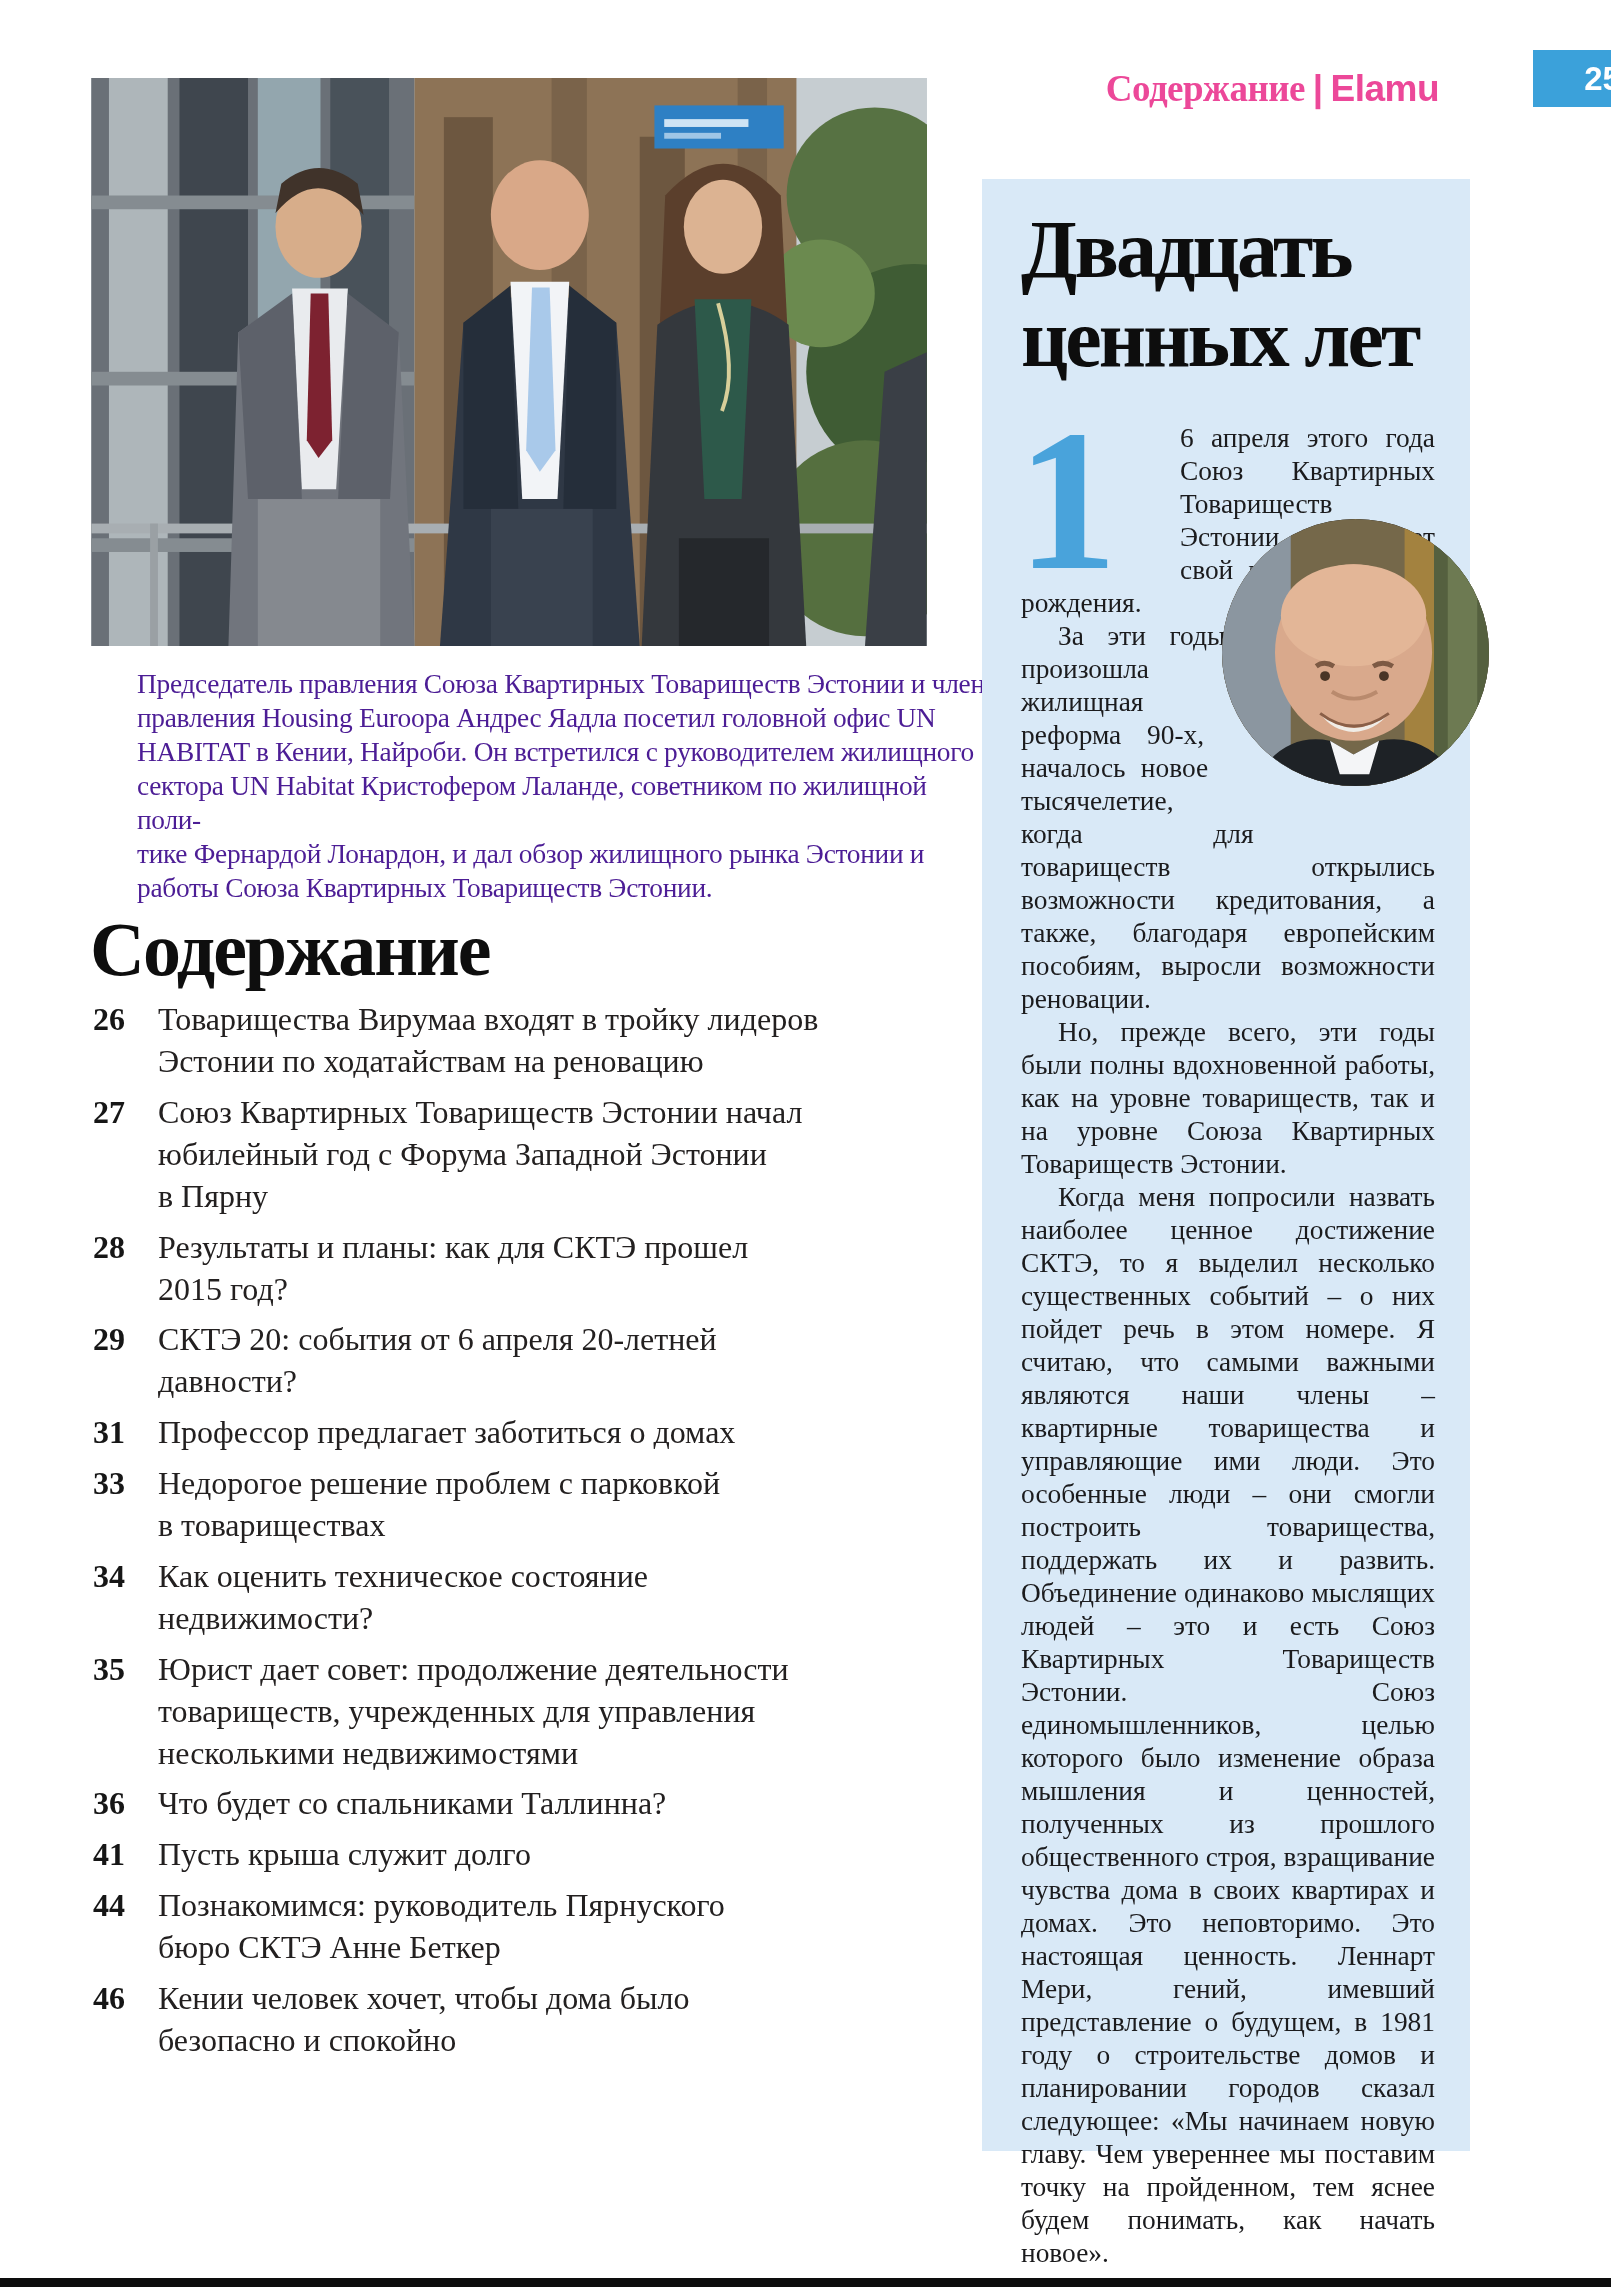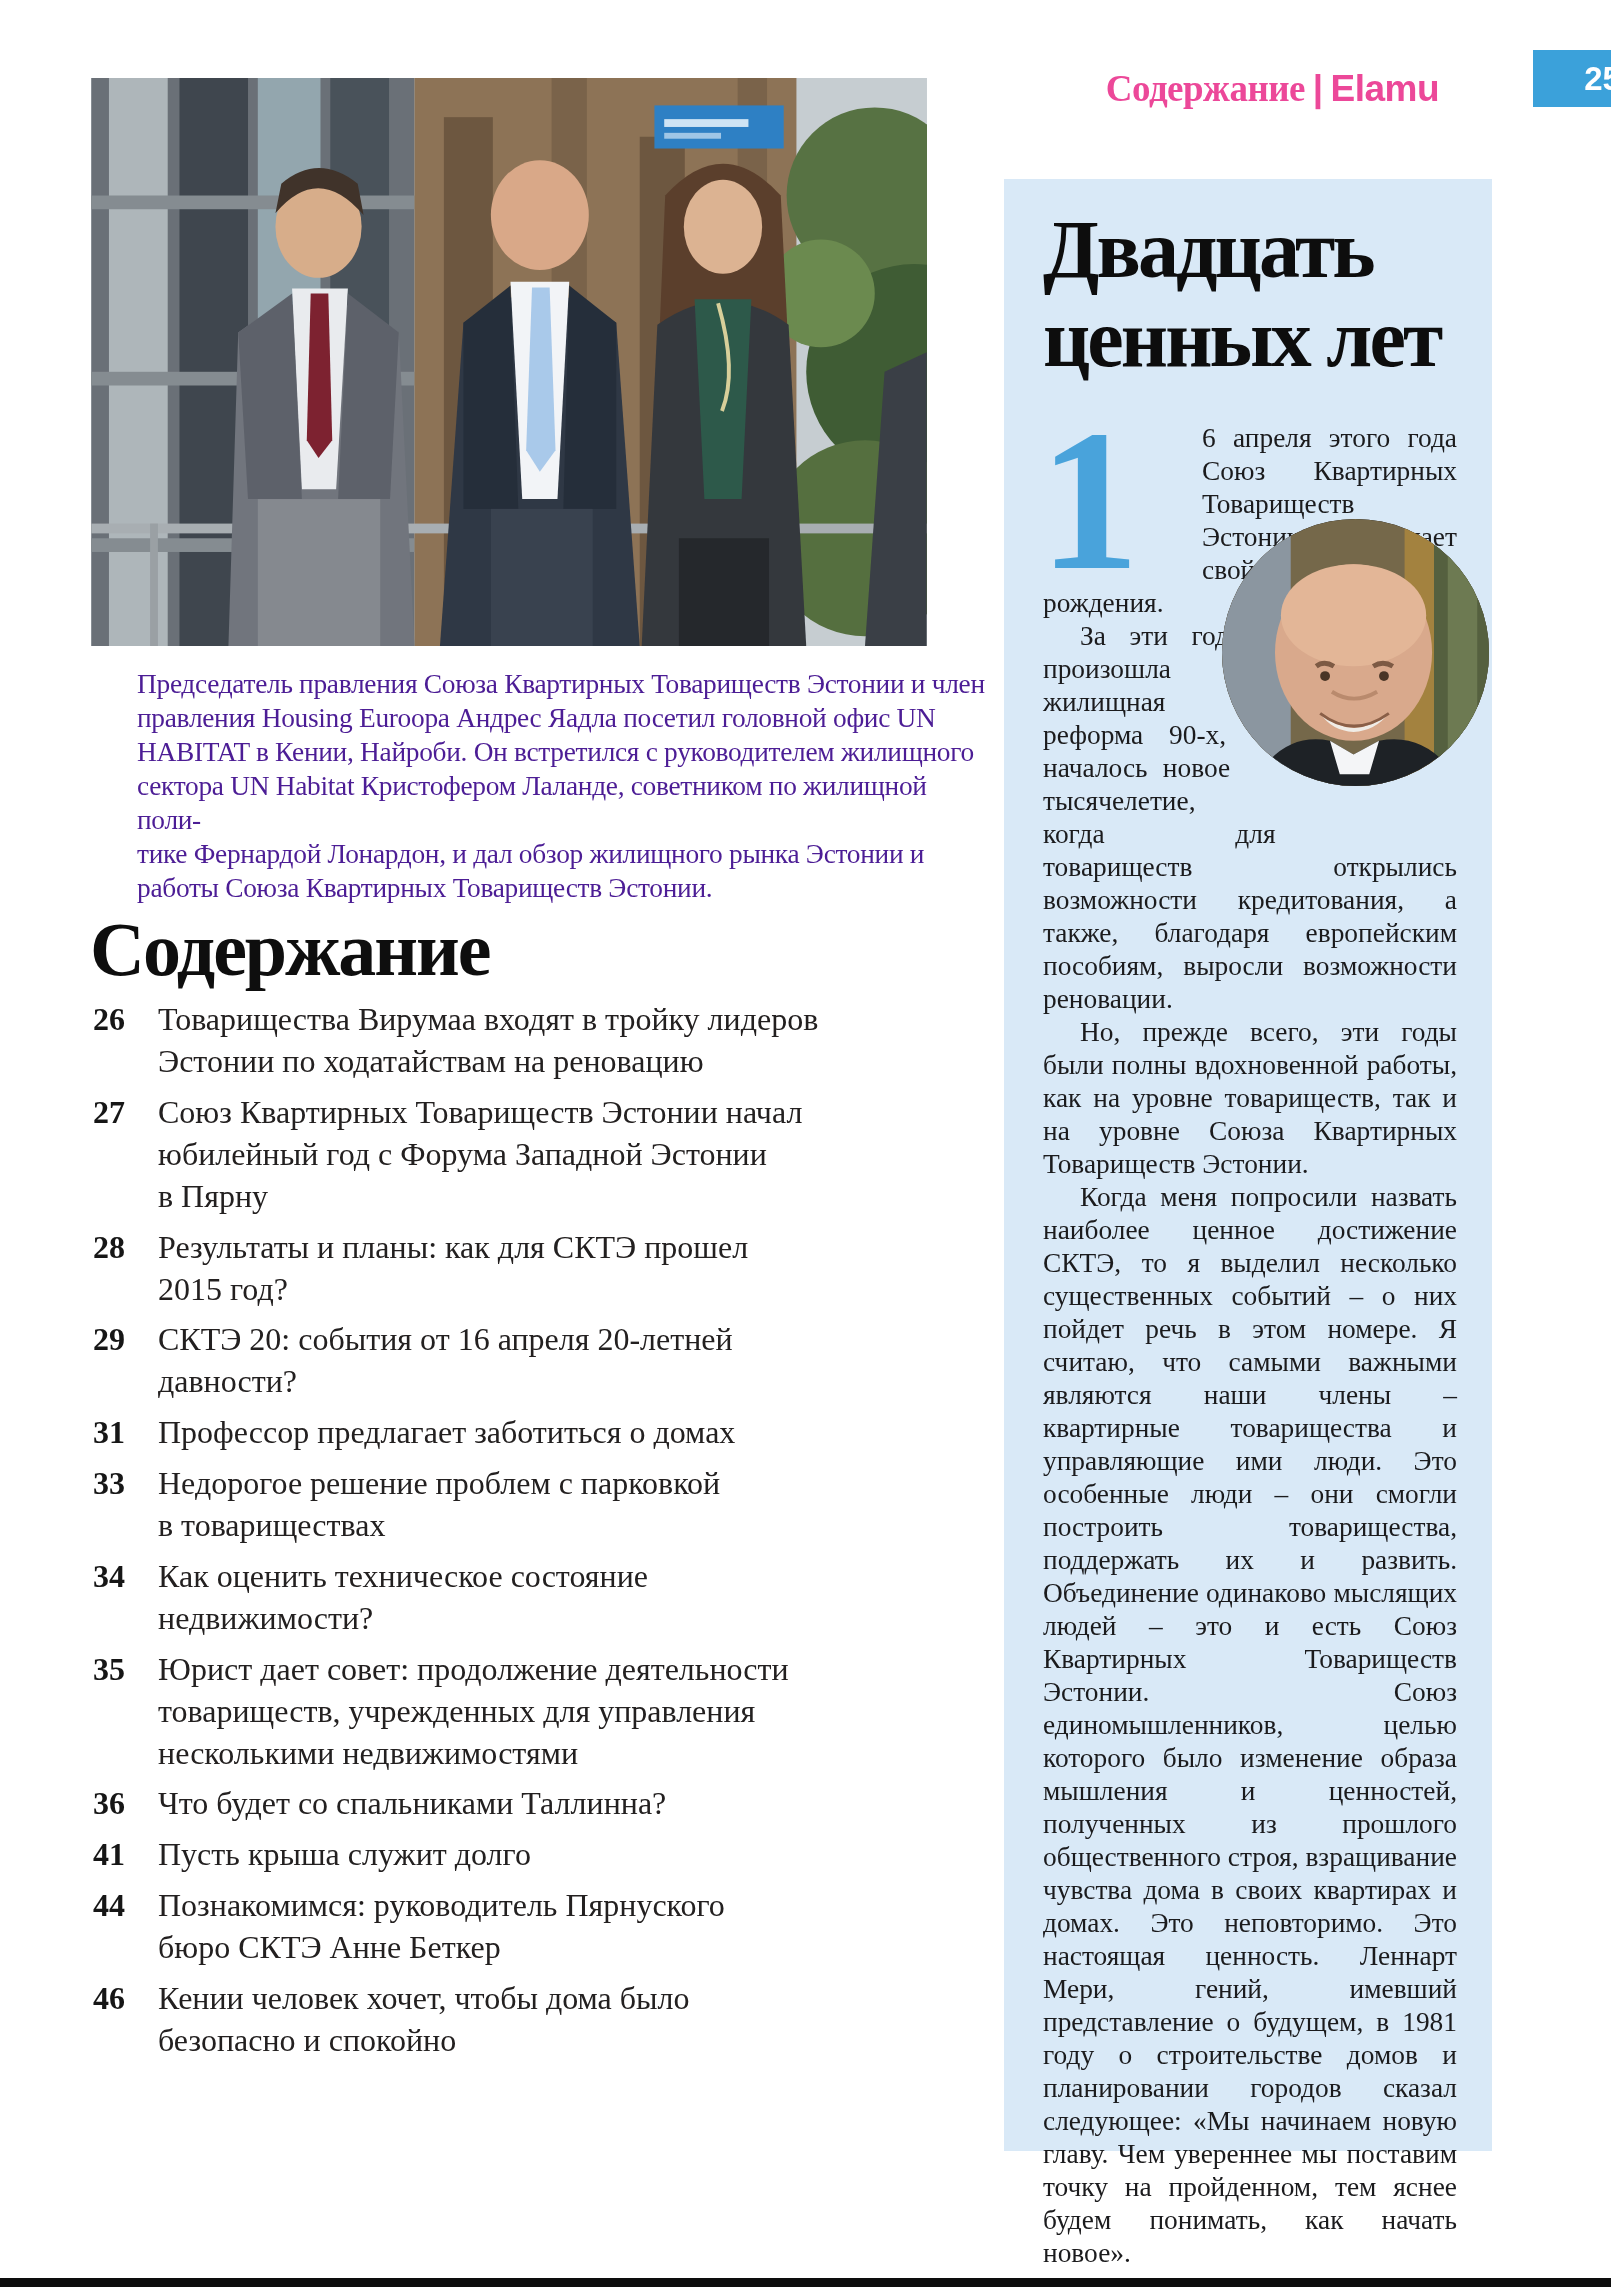--- a/index.html
+++ b/index.html
@@ -41,21 +41,21 @@
   }
   .toc-list { position:absolute; left:93px; top:998px; width:872px; }
   .toc-row { display:flex; align-items:flex-start; margin-bottom:8.8px; }
   .toc-num {
     flex:0 0 65px; font-weight:bold; font-size:32px; line-height:42px; color:#161616;
   }
   .toc-text { flex:1; font-size:32px; line-height:42px; color:#232020; }
 
   
   .panel {
-    position:absolute; left:1004px; top:179px; width:488px; height:1972px;
+    position:absolute; left:982px; top:179px; width:488px; height:1972px;
     background:var(--panel-bg,#d9e9f7);
     box-sizing:border-box; padding:27.4px 35px 0 39px;
   }
   .panel-title {
     font-size:82px; line-height:1.08; font-weight:bold; color:#0d0d0d;
     letter-spacing:-2.9px; margin:0 0 39px 0;
   }
   .article-body { font-size:27.4px; line-height:33px; text-align:justify; color:#1b1b1d; }
   .dropcap {
     float:left; width:159px; height:139px; overflow:visible;
@@ -171,21 +171,21 @@
 юбилейный год с Форума Западной Эстонии
 в Пярну</span>
     </div>
     <div class="toc-row">
       <span class="toc-num">28</span>
       <span class="toc-text prewrap">Результаты и планы: как для СКТЭ прошел
 2015 год?</span>
     </div>
     <div class="toc-row">
       <span class="toc-num">29</span>
-      <span class="toc-text prewrap">СКТЭ 20: события от 16 апреля 20-летней
+      <span class="toc-text prewrap">СКТЭ 20: события от 6 апреля 20-летней
 давности?</span>
     </div>
     <div class="toc-row">
       <span class="toc-num">31</span>
       <span class="toc-text prewrap">Профессор предлагает заботиться о домах</span>
     </div>
     <div class="toc-row">
       <span class="toc-num">33</span>
       <span class="toc-text prewrap">Недорогое решение проблем с парковкой
 в товариществах</span>

